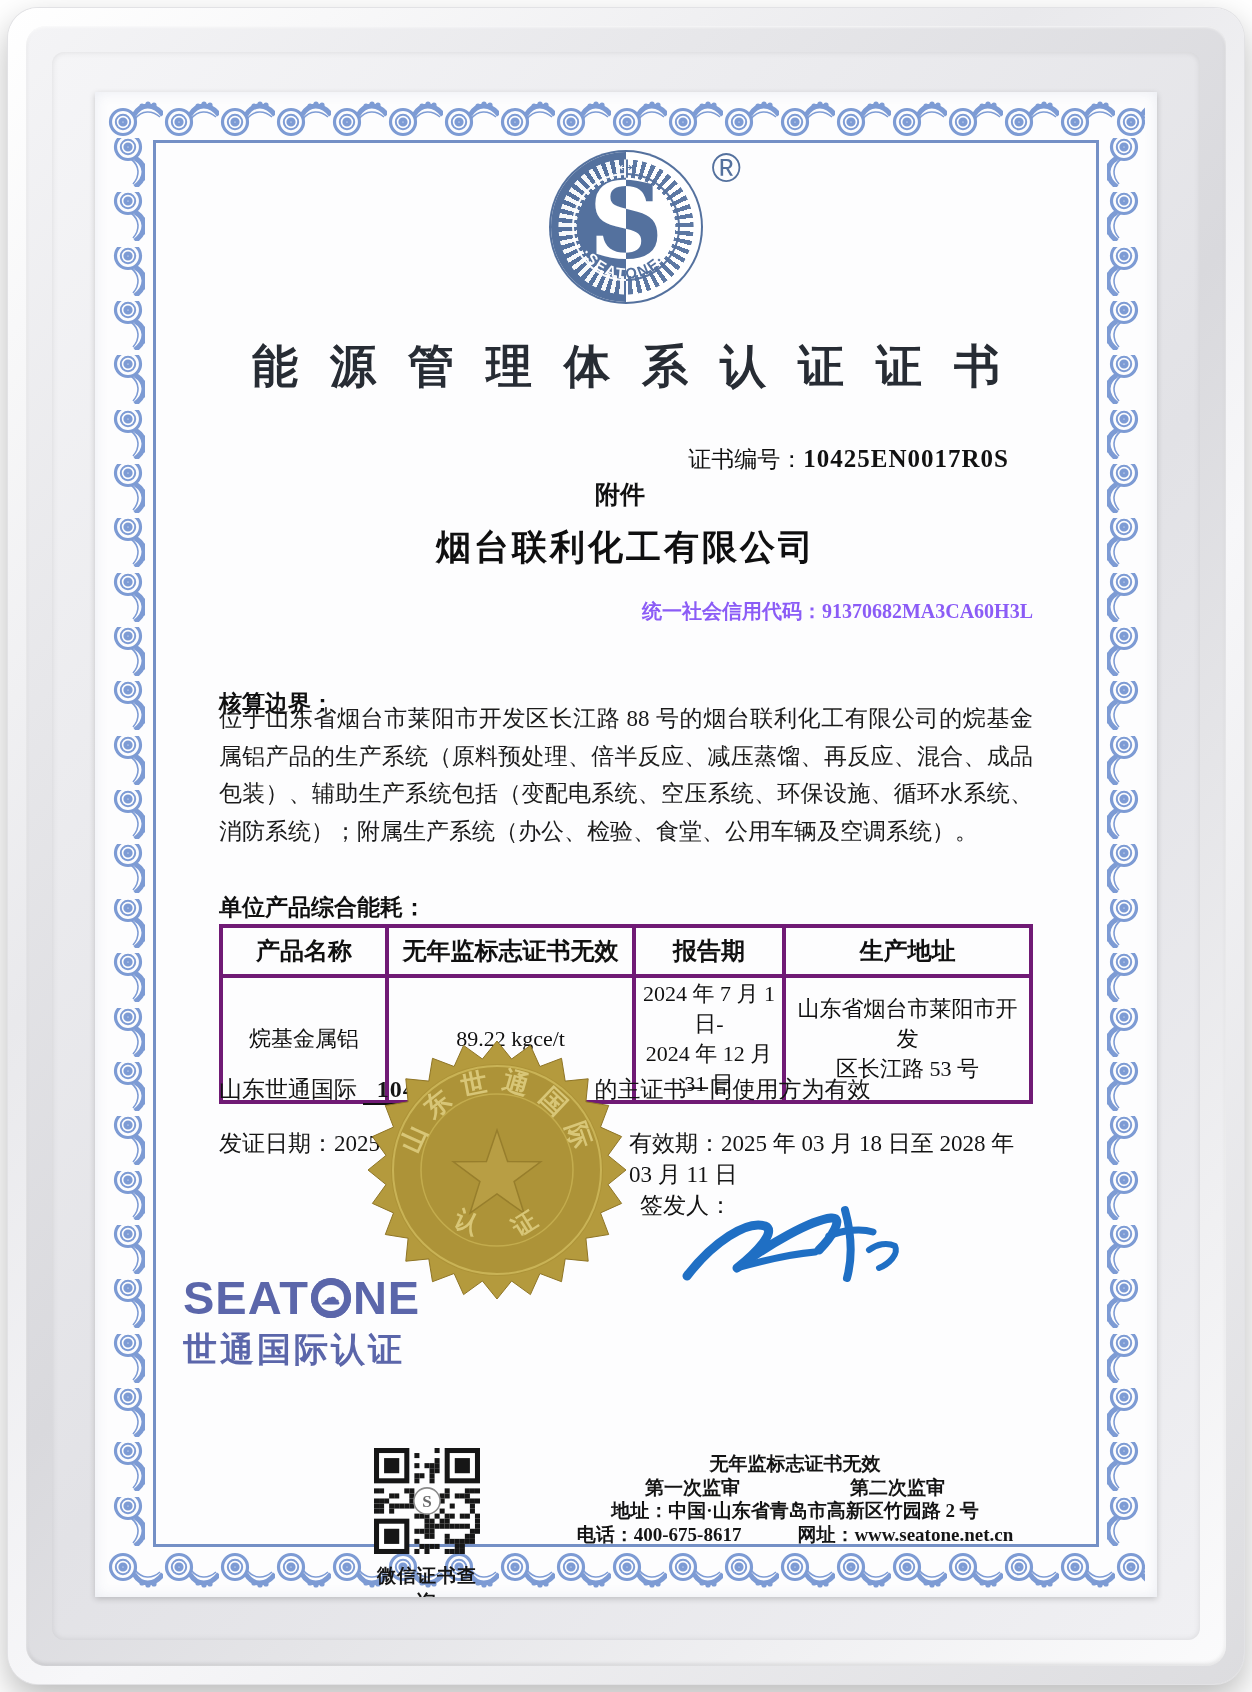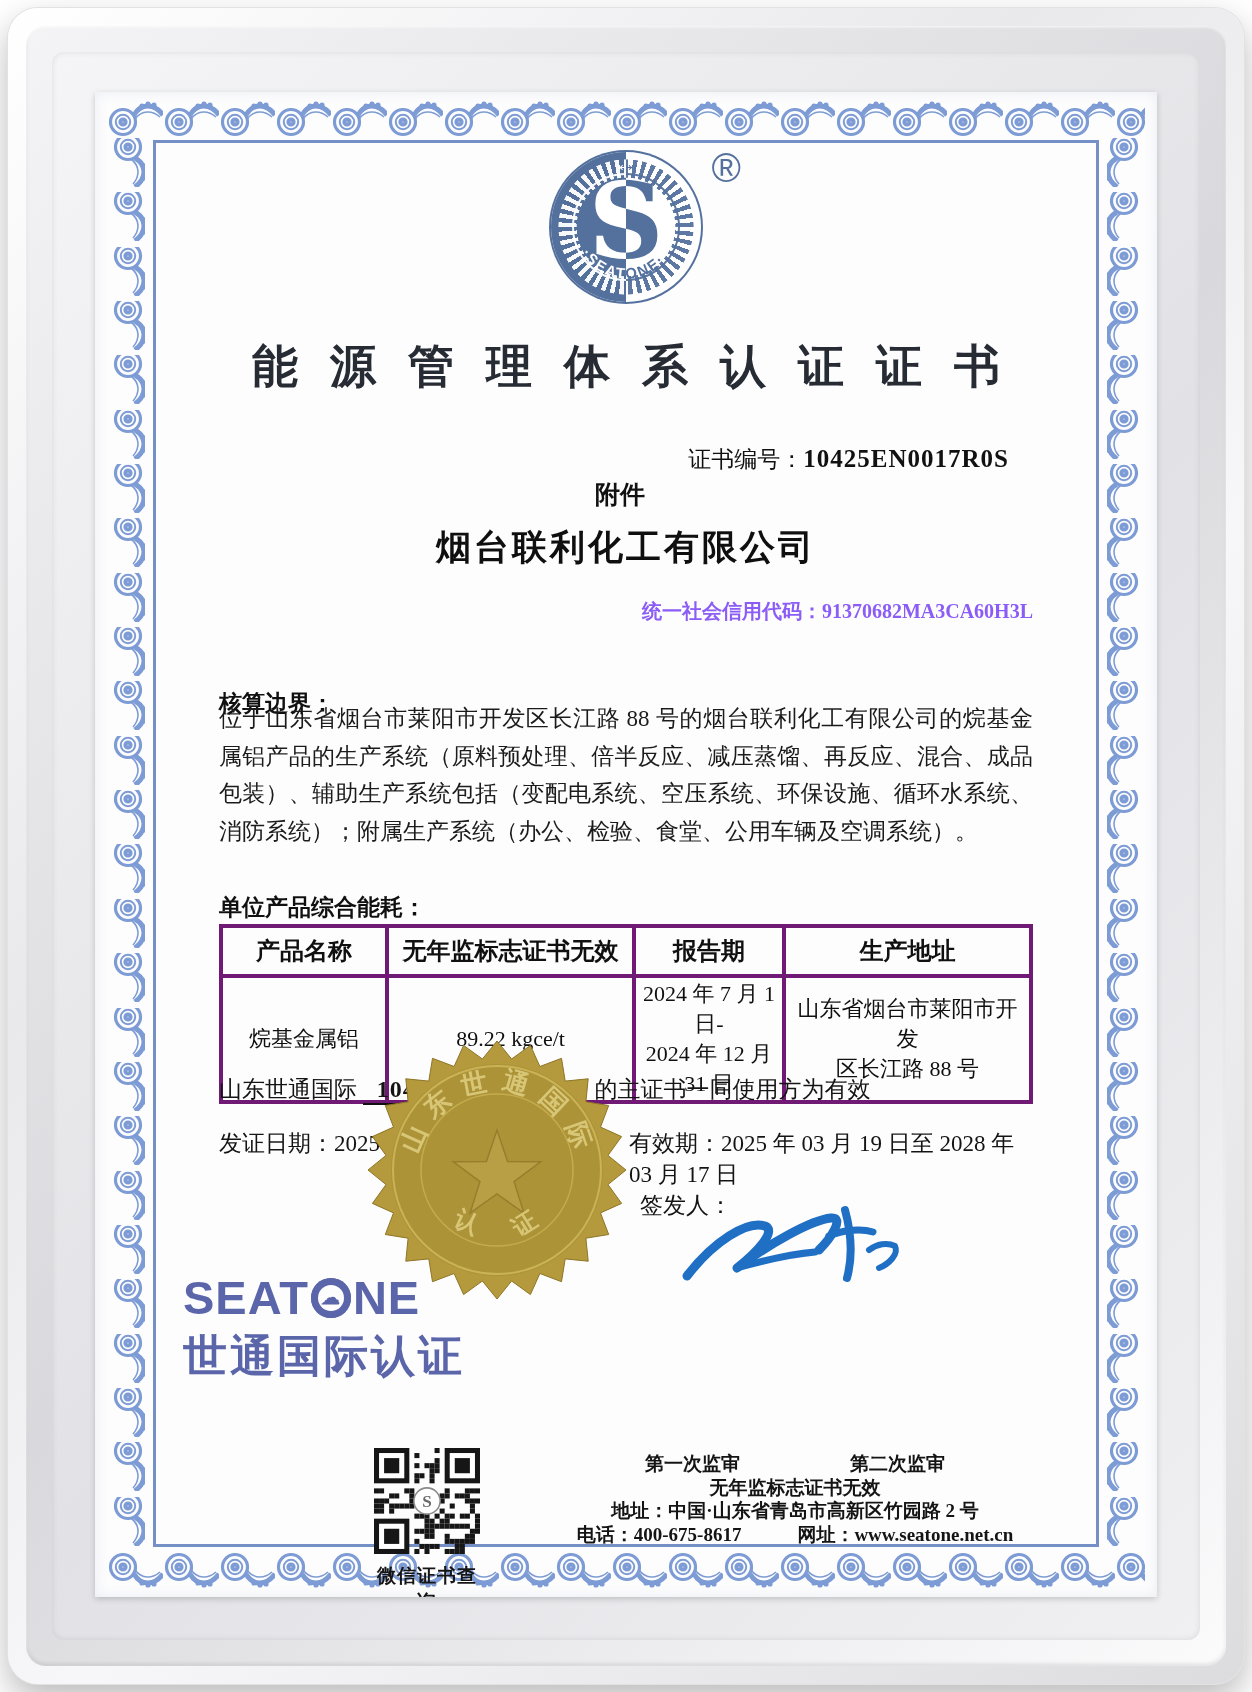--- a/index.html
+++ b/index.html
@@ -79,21 +79,21 @@
   .signer{top:1050px;left:487px;font-size:23px;color:#141414;}
   
   .seal{position:absolute;left:272px;top:948px;width:260px;height:260px;}
   .brandMark{position:absolute;left:88px;top:1182px;color:#5b66aa;font-family:"Liberation Sans",sans-serif;}
   .brandWord{font-size:47px;font-weight:800;letter-spacing:1px;line-height:1;display:flex;align-items:center;}
   .brandWord .globe{display:inline-block;width:40px;height:40px;border-radius:50%;background:#5b66aa;
     margin:0 2px;position:relative;box-shadow:inset 0 0 0 3px #5b66aa;}
   .brandWord .globe:before{content:"";position:absolute;inset:7px;border-radius:50%;background:#fdfdfe;}
   .brandWord .globe:after{content:"☁";position:absolute;inset:0;display:flex;align-items:center;justify-content:center;
     color:#5b66aa;font-size:19px;}
-  .brandCn{font-size:44px;font-weight:700;letter-spacing:3px;margin-top:6px;}
+  .brandCn{font-size:34px;font-weight:700;letter-spacing:3px;margin-top:6px;}
   .signature{position:absolute;left:578px;top:1088px;width:240px;height:130px;}
   .qrBlock{position:absolute;left:276px;top:1356px;width:112px;text-align:center;}
   .qrCap{font-size:19px;font-weight:700;color:#151515;margin-top:5px;letter-spacing:1px;}
   .footBlock{position:absolute;left:400px;top:1360px;width:600px;text-align:center;color:#141414;}
   .footRow{font-size:19px;font-weight:700;line-height:23.5px;}
   .footAudits{display:flex;justify-content:center;gap:110px;}
   .footContact{display:flex;justify-content:center;gap:56px;}
 </style>
 </head>
 <body>
@@ -1431,35 +1431,35 @@
       </tr>
       <tr>
         <td>烷基金属铝</td>
         <td>89.22 kgce/t</td>
         <td>
           <div>2024 年 7 月 1 日-</div>
           <div>2024 年 12 月 31 日</div>
         </td>
         <td>
           <div>山东省烟台市莱阳市开发</div>
-          <div>区长江路 88 号</div>
+          <div>区长江路 53 号</div>
         </td>
       </tr>
     </tbody>
       </table>
 
     <div class="abs attachNote">
       <span>山东世通国际</span>
       <b>10425EN0017R0S</b>
       <span>的主证书一同使用方为有效</span>
     </div>
 
     <div class="abs datesRow">
       <span>发证日期：2025 年 03 月 18 日</span>
-      <span class="validity">有效期：2025 年 03 月 19 日至 2028 年 03 月 17 日</span>
+      <span class="validity">有效期：2025 年 03 月 18 日至 2028 年 03 月 11 日</span>
     </div>
 
     <div class="abs signer">签发人：</div>
   </div>
 
   <svg class="seal" viewBox="0 0 260 260">
     <polygon id="burst" fill="#b49a3d" stroke="#8f7526" stroke-width="1" points="259.0,130.0 241.0,144.6 254.6,163.4 233.5,172.9 241.7,194.5 218.9,198.2 221.2,221.2 198.2,218.9 194.5,241.7 172.9,233.5 163.4,254.6 144.6,241.0 130.0,259.0 115.4,241.0 96.6,254.6 87.1,233.5 65.5,241.7 61.8,218.9 38.8,221.2 41.1,198.2 18.3,194.5 26.5,172.9 5.4,163.4 19.0,144.6 1.0,130.0 19.0,115.4 5.4,96.6 26.5,87.1 18.3,65.5 41.1,61.8 38.8,38.8 61.8,41.1 65.5,18.3 87.1,26.5 96.6,5.4 115.4,19.0 130.0,1.0 144.6,19.0 163.4,5.4 172.9,26.5 194.5,18.3 198.2,41.1 221.2,38.8 218.9,61.8 241.7,65.5 233.5,87.1 254.6,96.6 241.0,115.4 "></polygon>
     <circle cx="130" cy="130" r="106" fill="#ad9338"></circle>
     <circle cx="130" cy="130" r="104" fill="none" stroke="#c9b356" stroke-width="2"></circle>
     <circle cx="130" cy="130" r="76" fill="none" stroke="#c3ac4e" stroke-width="1.6"></circle>
@@ -1612,25 +1612,25 @@
         <rect x="0" y="14" width="7" height="7" fill="#161616"></rect>
         <rect x="1" y="15" width="5" height="5" fill="#fff"></rect>
         <rect x="2" y="16" width="3" height="3" fill="#161616"></rect>
         <circle cx="10.5" cy="10.5" r="2.6" fill="#fff" stroke="#8a8a8a" stroke-width=".3"></circle>
         <text x="10.5" y="11.6" font-size="3.4" font-weight="bold" text-anchor="middle" fill="#6a6a6a" font-family="Liberation Serif,serif">S</text>
       </svg>
     <div class="qrCap">微信证书查询</div>
   </div>
 
   <div class="footBlock">
+    <div class="footRow">无年监标志证书无效</div>
     <div class="footRow footAudits">
       <span>第一次监审</span>
       <span>第二次监审</span>
     </div>
-    <div class="footRow">无年监标志证书无效</div>
     <div class="footRow">地址：中国·山东省青岛市高新区竹园路 2 号</div>
     <div class="footRow footContact">
       <span>电话：400-675-8617</span>
       <span>网址：www.seatone.net.cn</span>
     </div>
   </div>
 
 </div>
 
 </body></html>

